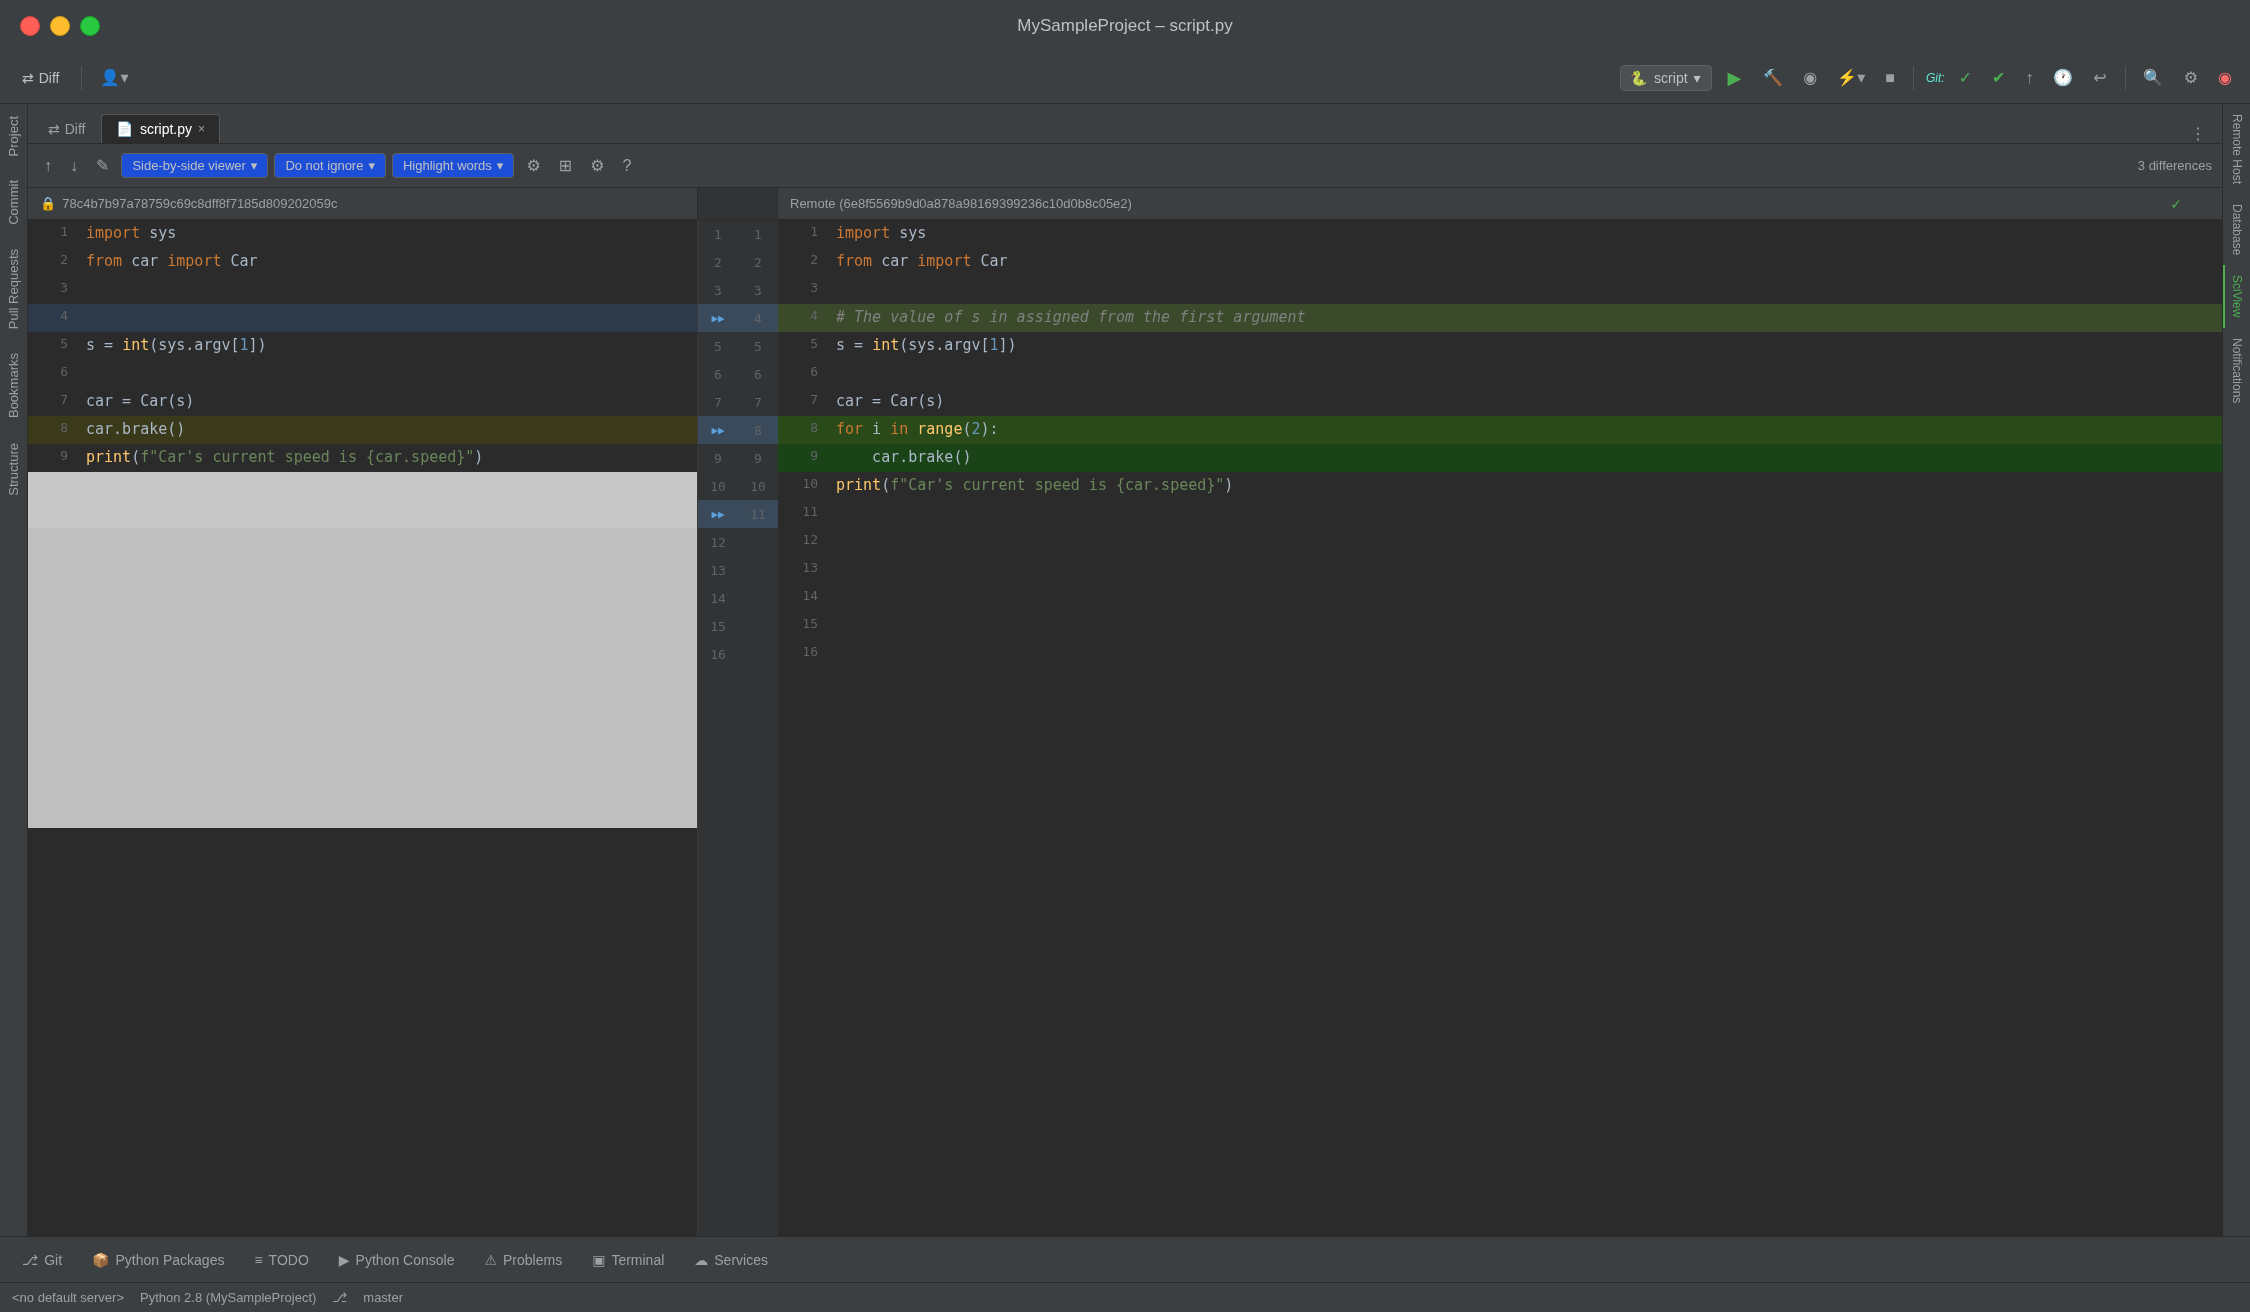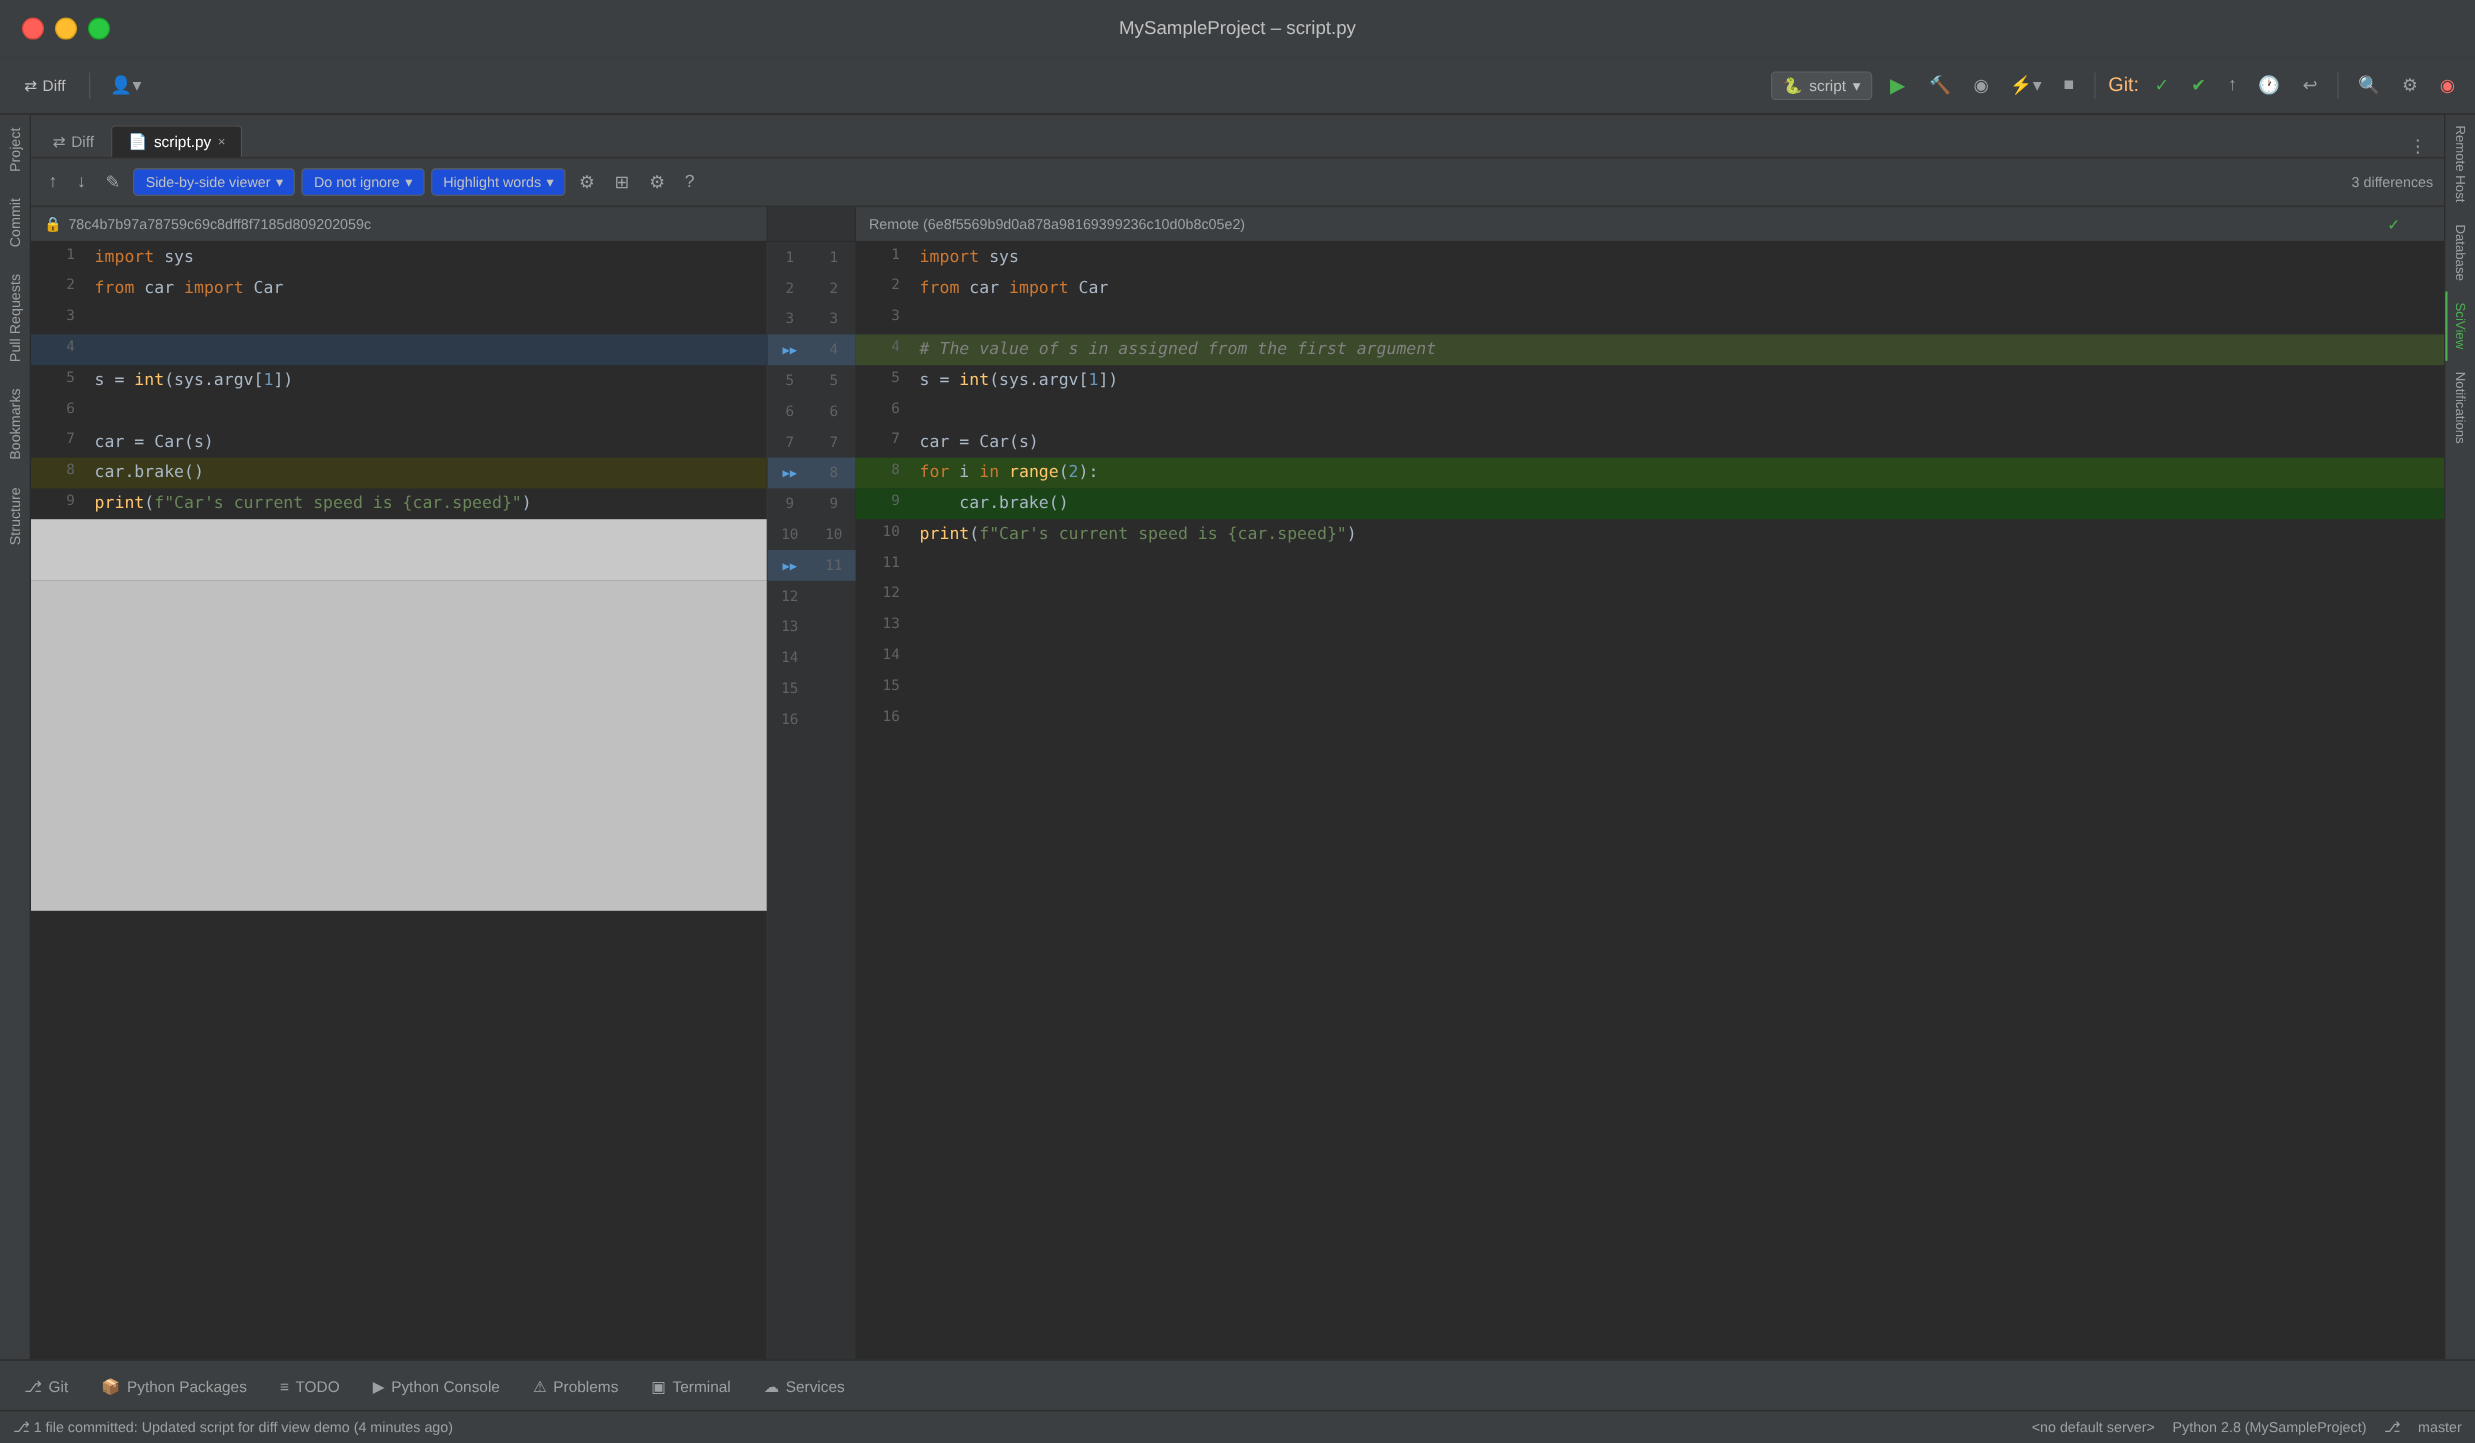--- a/index.html
+++ b/index.html
@@ -84,22 +84,23 @@
       border-radius: 4px;
       color: #bfc0c2;
       padding: 4px 10px;
       font-size: 14px;
       cursor: pointer;
       display: flex;
       align-items: center;
       gap: 6px;
     }
     .git-label {
-      color: #fdba74;
-      font-size: 18px;
+      color: #5eead4;
+      font-size: 12px;
+      font-style: italic;
     }
     .icon-btn {
       background: transparent;
       border: none;
       color: #9da0a2;
       font-size: 16px;
       cursor: pointer;
       padding: 4px 6px;
       border-radius: 3px;
     }
@@ -734,23 +735,19 @@
     <span>▣</span>
     <span>Terminal</span>
   </button>
   <button class="bottom-btn">
     <span>☁</span>
     <span>Services</span>
   </button>
 </div>
 
 <div class="status-bar">
-  <div class="status-left">
-    <span>⎇ </span>
-    <span>1 file committed: Updated script for diff view demo (4 minutes ago)</span>
-  </div>
   <div class="status-right">
     <span>&lt;no default server&gt;</span>
     <span>Python 2.8 (MySampleProject)</span>
     <span>⎇</span>
     <span>master</span>
   </div>
 </div>
 
 </body></html>

